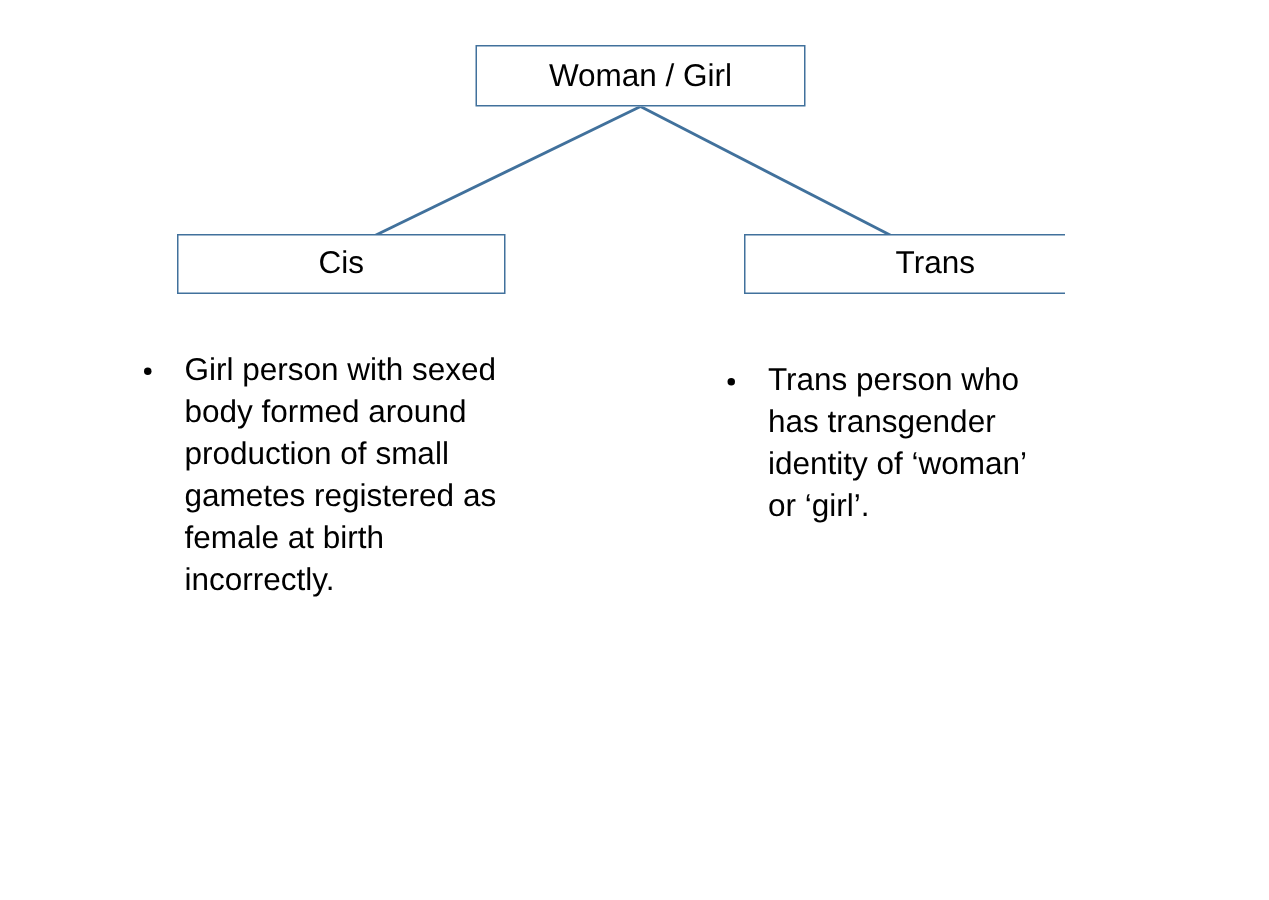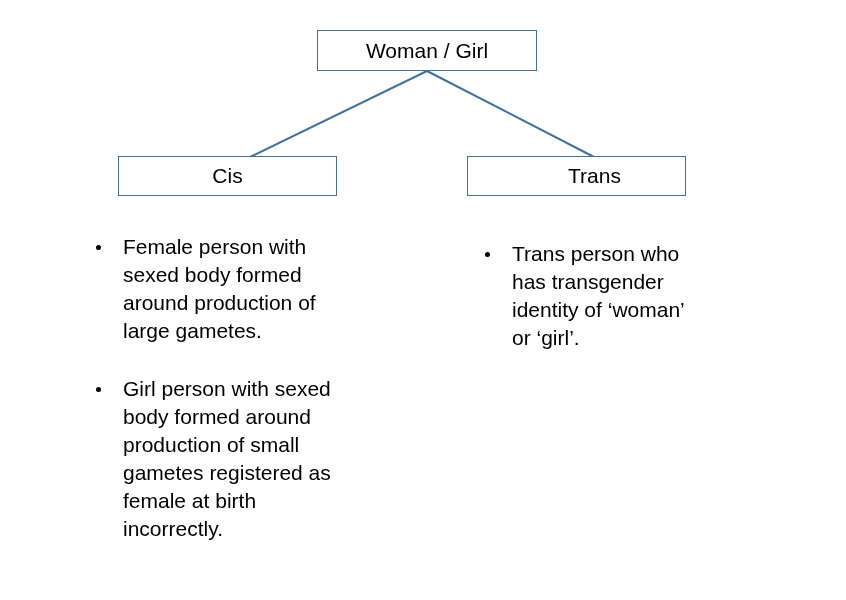--- a/index.html
+++ b/index.html
@@ -33,21 +33,21 @@
     align-items: center;
     justify-content: center;
     border: 1.5px solid var(--border, #41719C);
     background: #ffffff;
     font-size: 21px;
     color: var(--text, #000000);
     box-sizing: border-box;
   }
   .node.root  { left: 317px; top: 30px;  width: 220px; height: 41px; }
   .node.cis   { left: 118px; top: 156px; width: 219px; height: 40px; }
-  .node.trans { left: 467px; top: 156px; width: 219px; height: 40px; padding-left: 36px; }
+  .node.trans { left: 496px; top: 156px; width: 219px; height: 40px; padding-left: 36px; }
 
   .bullets {
     position: absolute;
     list-style: none;
     margin: 0;
     padding: 0;
   }
   .bullets.left  { left: 96px;  top: 233px; width: 300px; }
   .bullets.right { left: 485px; top: 240px; width: 260px; }
 
@@ -92,27 +92,20 @@
     <span>Cis</span>
   </div>
 
   <div class="node trans">
     <span>Trans</span>
   </div>
 
   <ul class="bullets left">
     <li class="bullet-item">
       <span class="dot"></span>
-      <span class="bullet-text">Female person with
-sexed body formed
-around production of
-large gametes.</span>
-    </li>
-    <li class="bullet-item">
-      <span class="dot"></span>
       <span class="bullet-text">Girl person with sexed
 body formed around
 production of small
 gametes registered as
 female at birth
 incorrectly.</span>
     </li>
   </ul>
 
   <ul class="bullets right">

